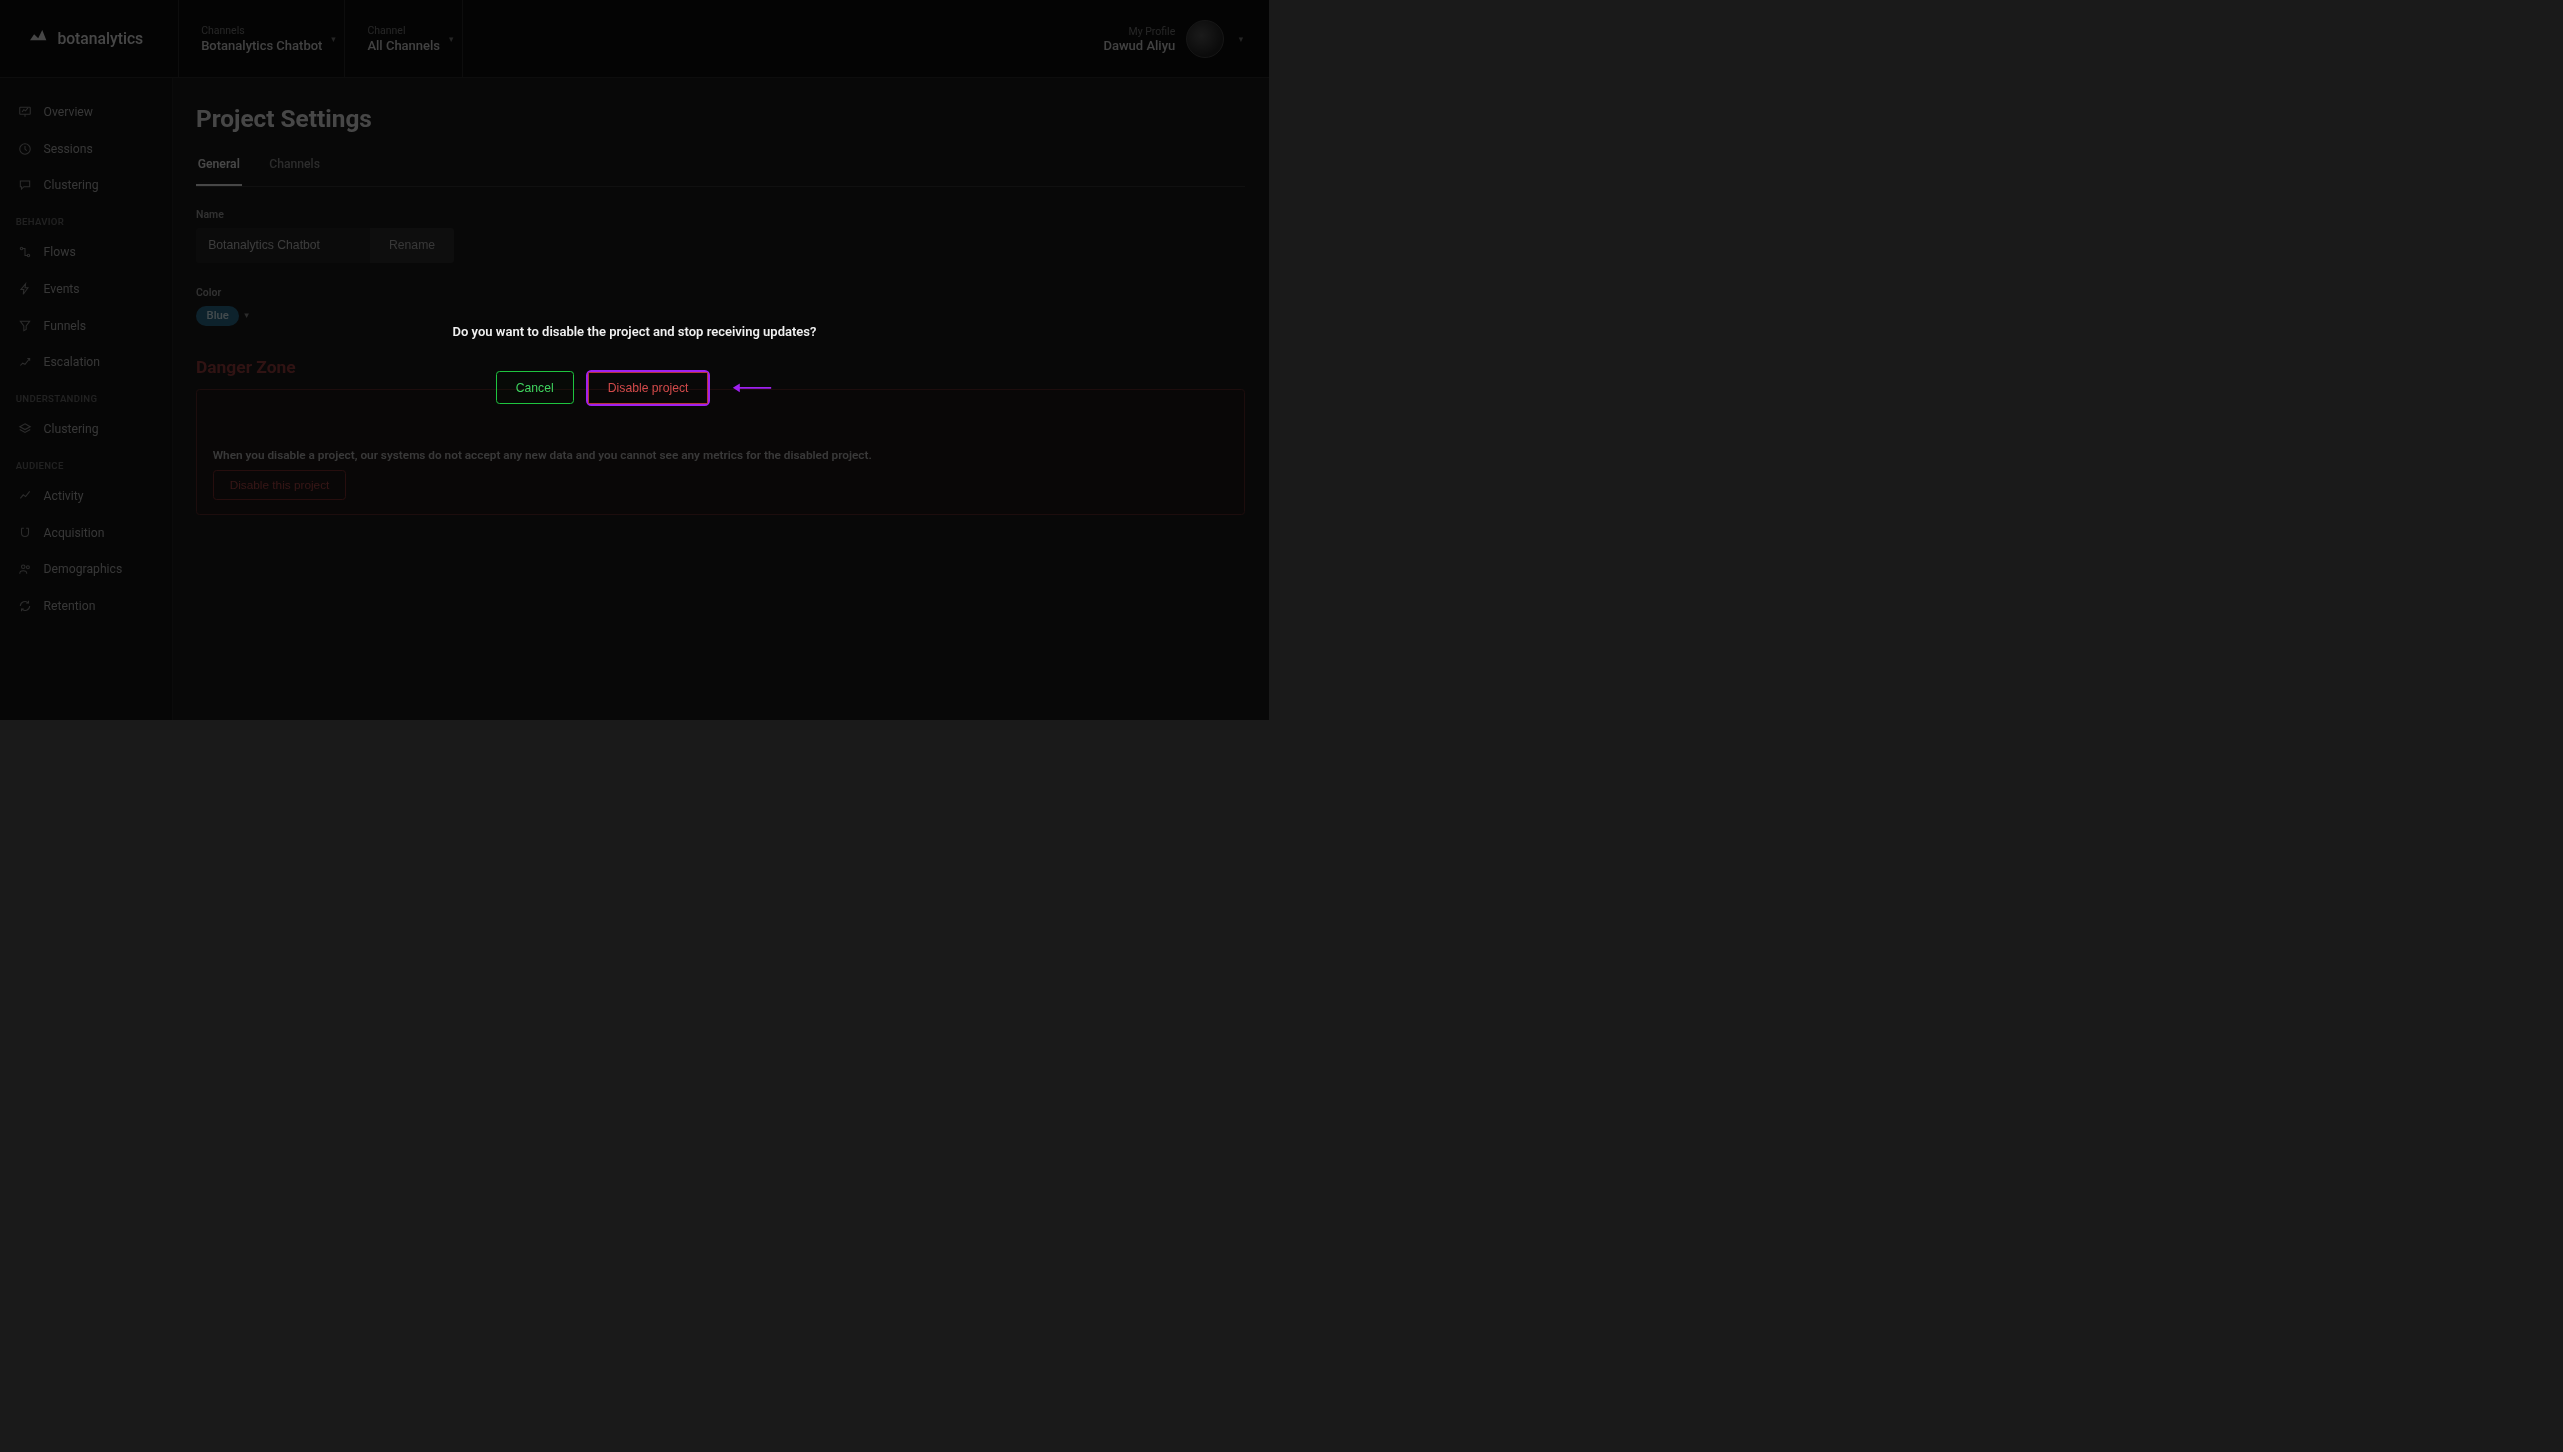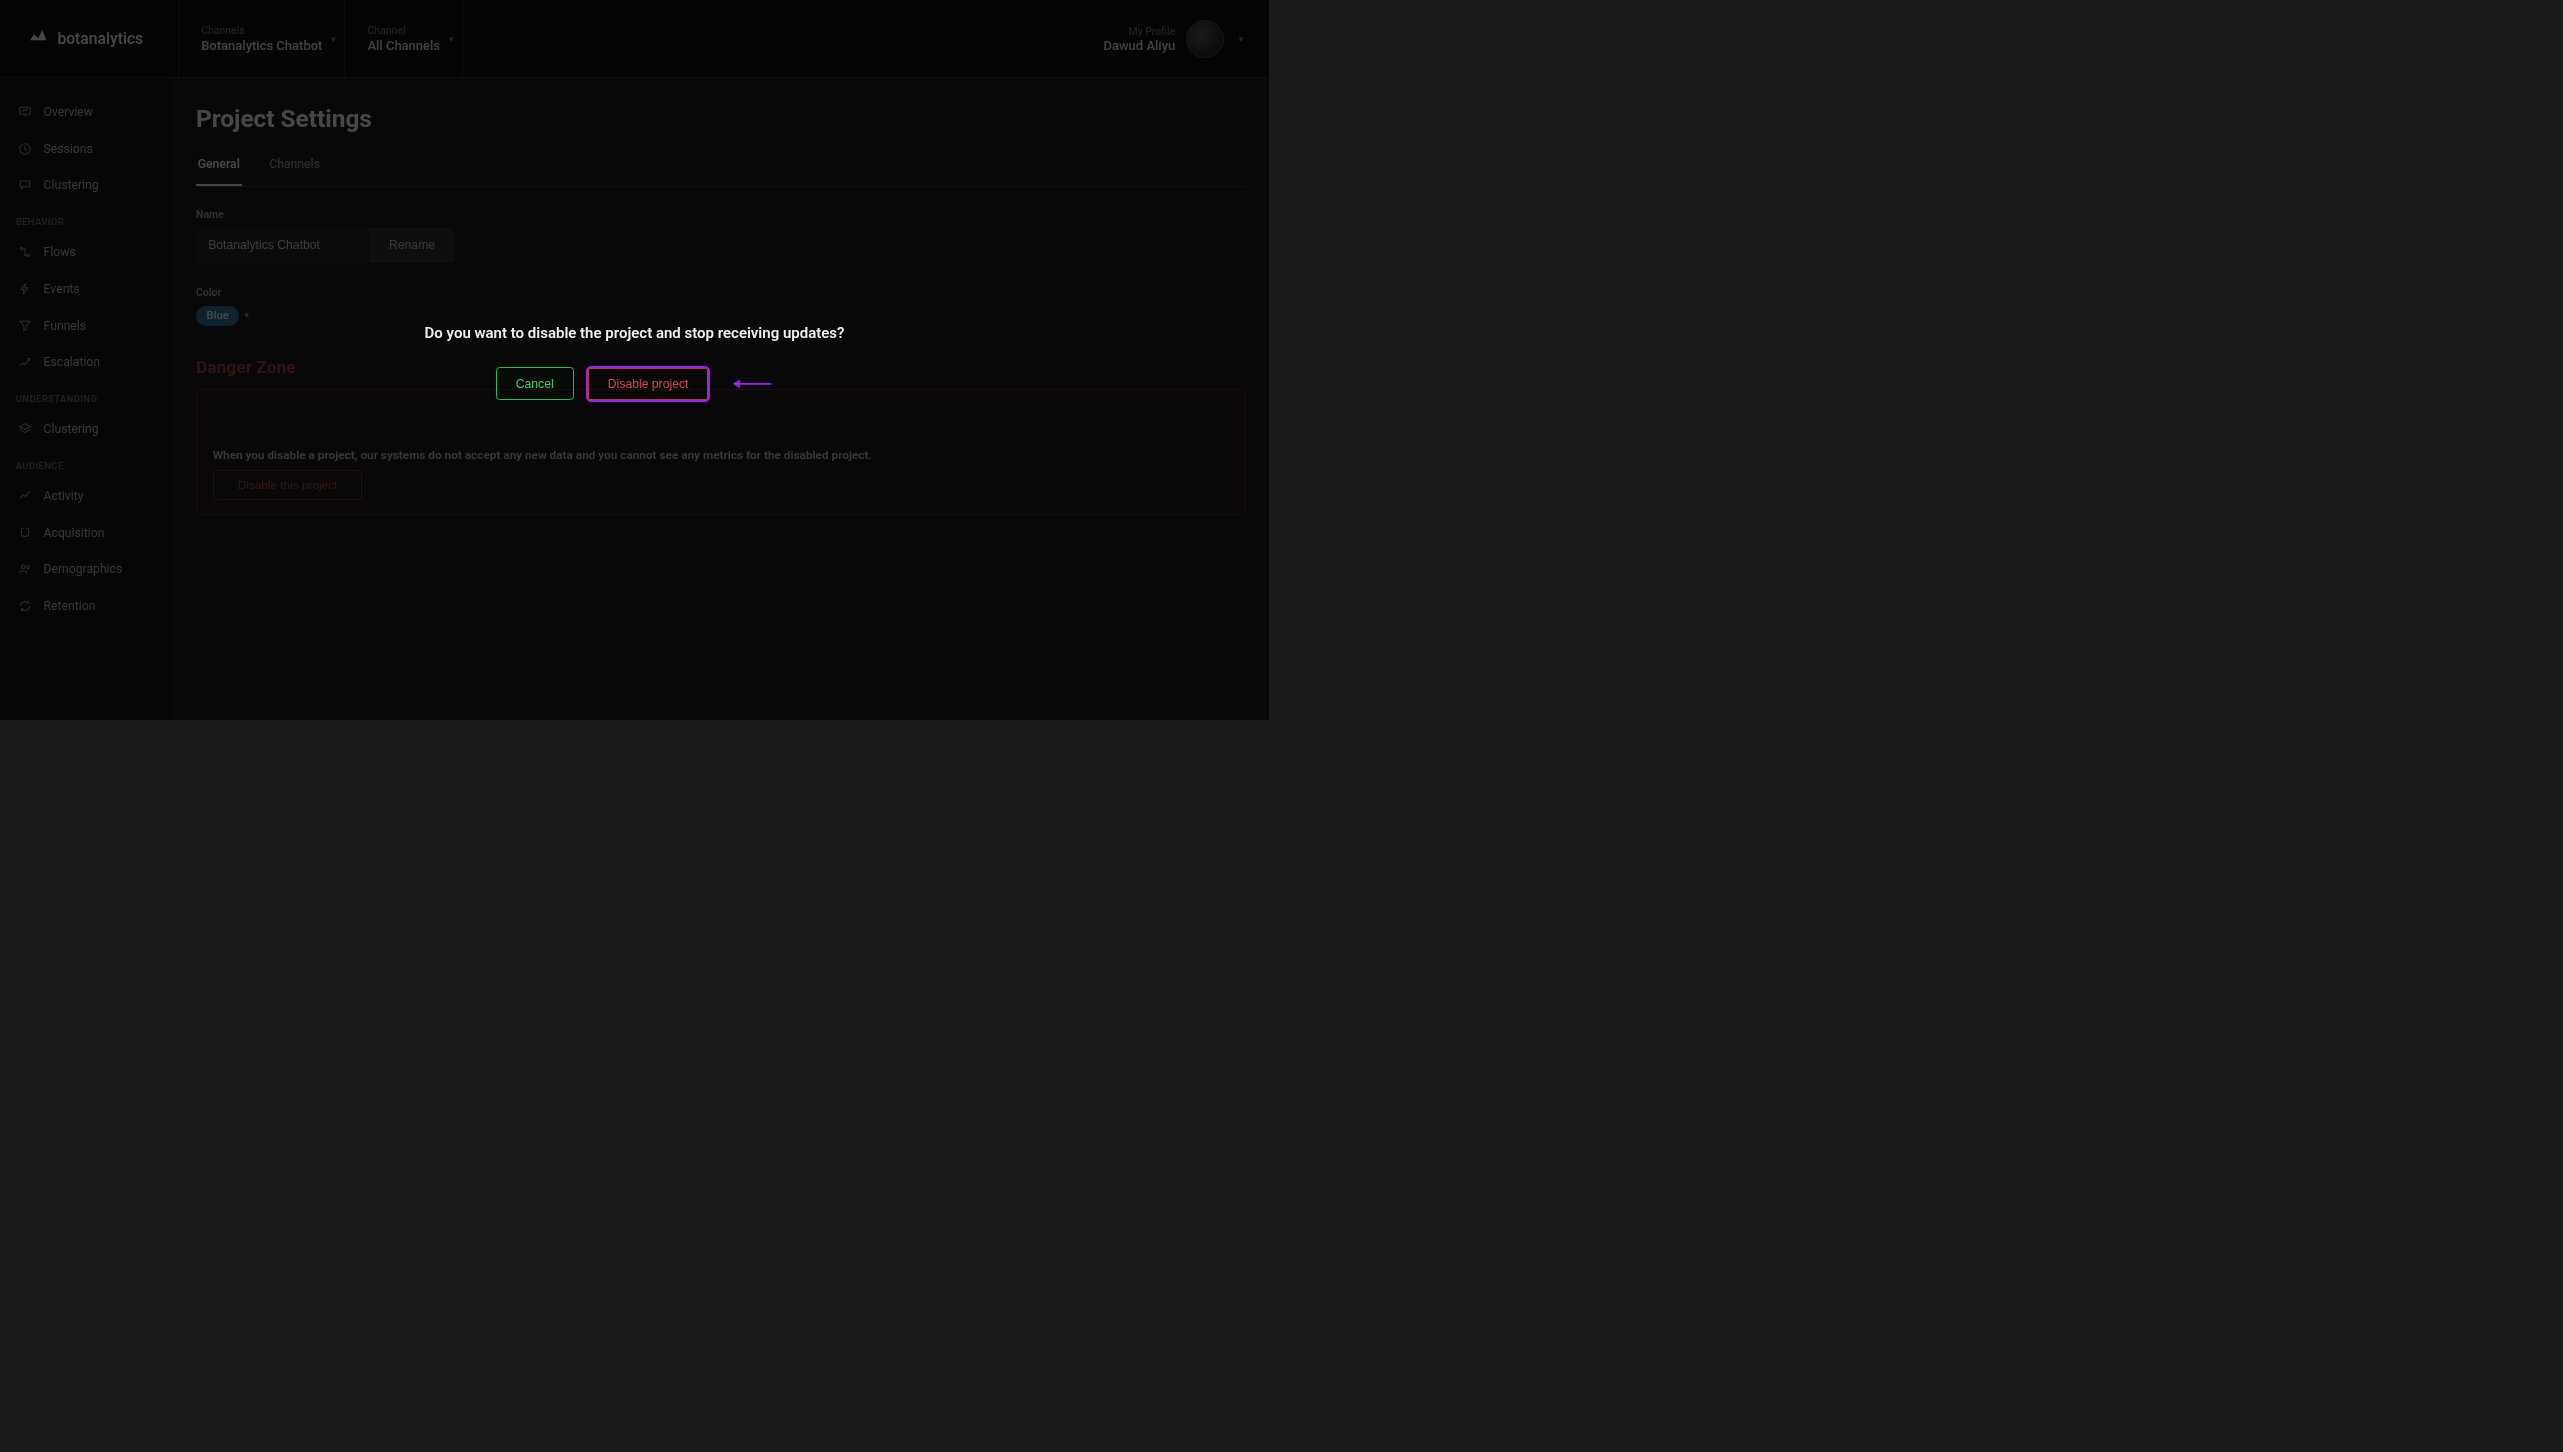--- a/index.html
+++ b/index.html
@@ -132,30 +132,30 @@
 .color-dropdown .caret { font-size: 7.8px; color: #888; }
 
 .danger-title { font-size: 17.4px; font-weight: 700; color: #963c3c; margin-top: 31px; margin-bottom: 12.2px; }
 .danger-box {
   border: 0.9px solid #5a2a2a; border-radius: 3.5px; background: #1e1616;
   padding: 14px 15.7px; margin-right: 24.4px;
 }
 .danger-text { font-size: 11.8px; font-weight: 600; color: #b0b0b0; margin-bottom: 8.7px; margin-top: 44px; }
 .disable-btn {
   border: 0.9px solid #7a2e2e; background: transparent; color: #a84646;
-  padding: 7px 24px; font-size: 11.8px; border-radius: 3.5px; cursor: pointer; font-weight: 500;
+  padding: 7px 16px; font-size: 11.8px; border-radius: 3.5px; cursor: pointer; font-weight: 500;
 }
 
 
 .overlay {
   position: absolute; inset: 0; background: rgba(0,0,0,0.68);
   display: flex; flex-direction: column; align-items: center;
   padding-top: 324px;
 }
-.modal-text { color: #f0f0f0; font-size: 15px; font-weight: 600; margin-bottom: 24px; }
+.modal-text { color: #f0f0f0; font-size: 13px; font-weight: 600; margin-bottom: 31px; }
 .modal-actions { display: flex; gap: 12.2px; align-items: center; }
 .btn-cancel {
   border: 1.3px solid #1ec43f; border-radius: 3.5px; background: rgba(0,50,0,0.05);
   color: #3fd45f; padding: 8.7px 19px; font-size: 12.2px; cursor: pointer; font-weight: 500;
 }
 .btn-disable-wrap {
   border: 2.6px solid #a020f0; border-radius: 5.2px; padding: 0;
 }
 .btn-disable {
   border: 1.3px solid #b43838; border-radius: 1px; background: transparent;

